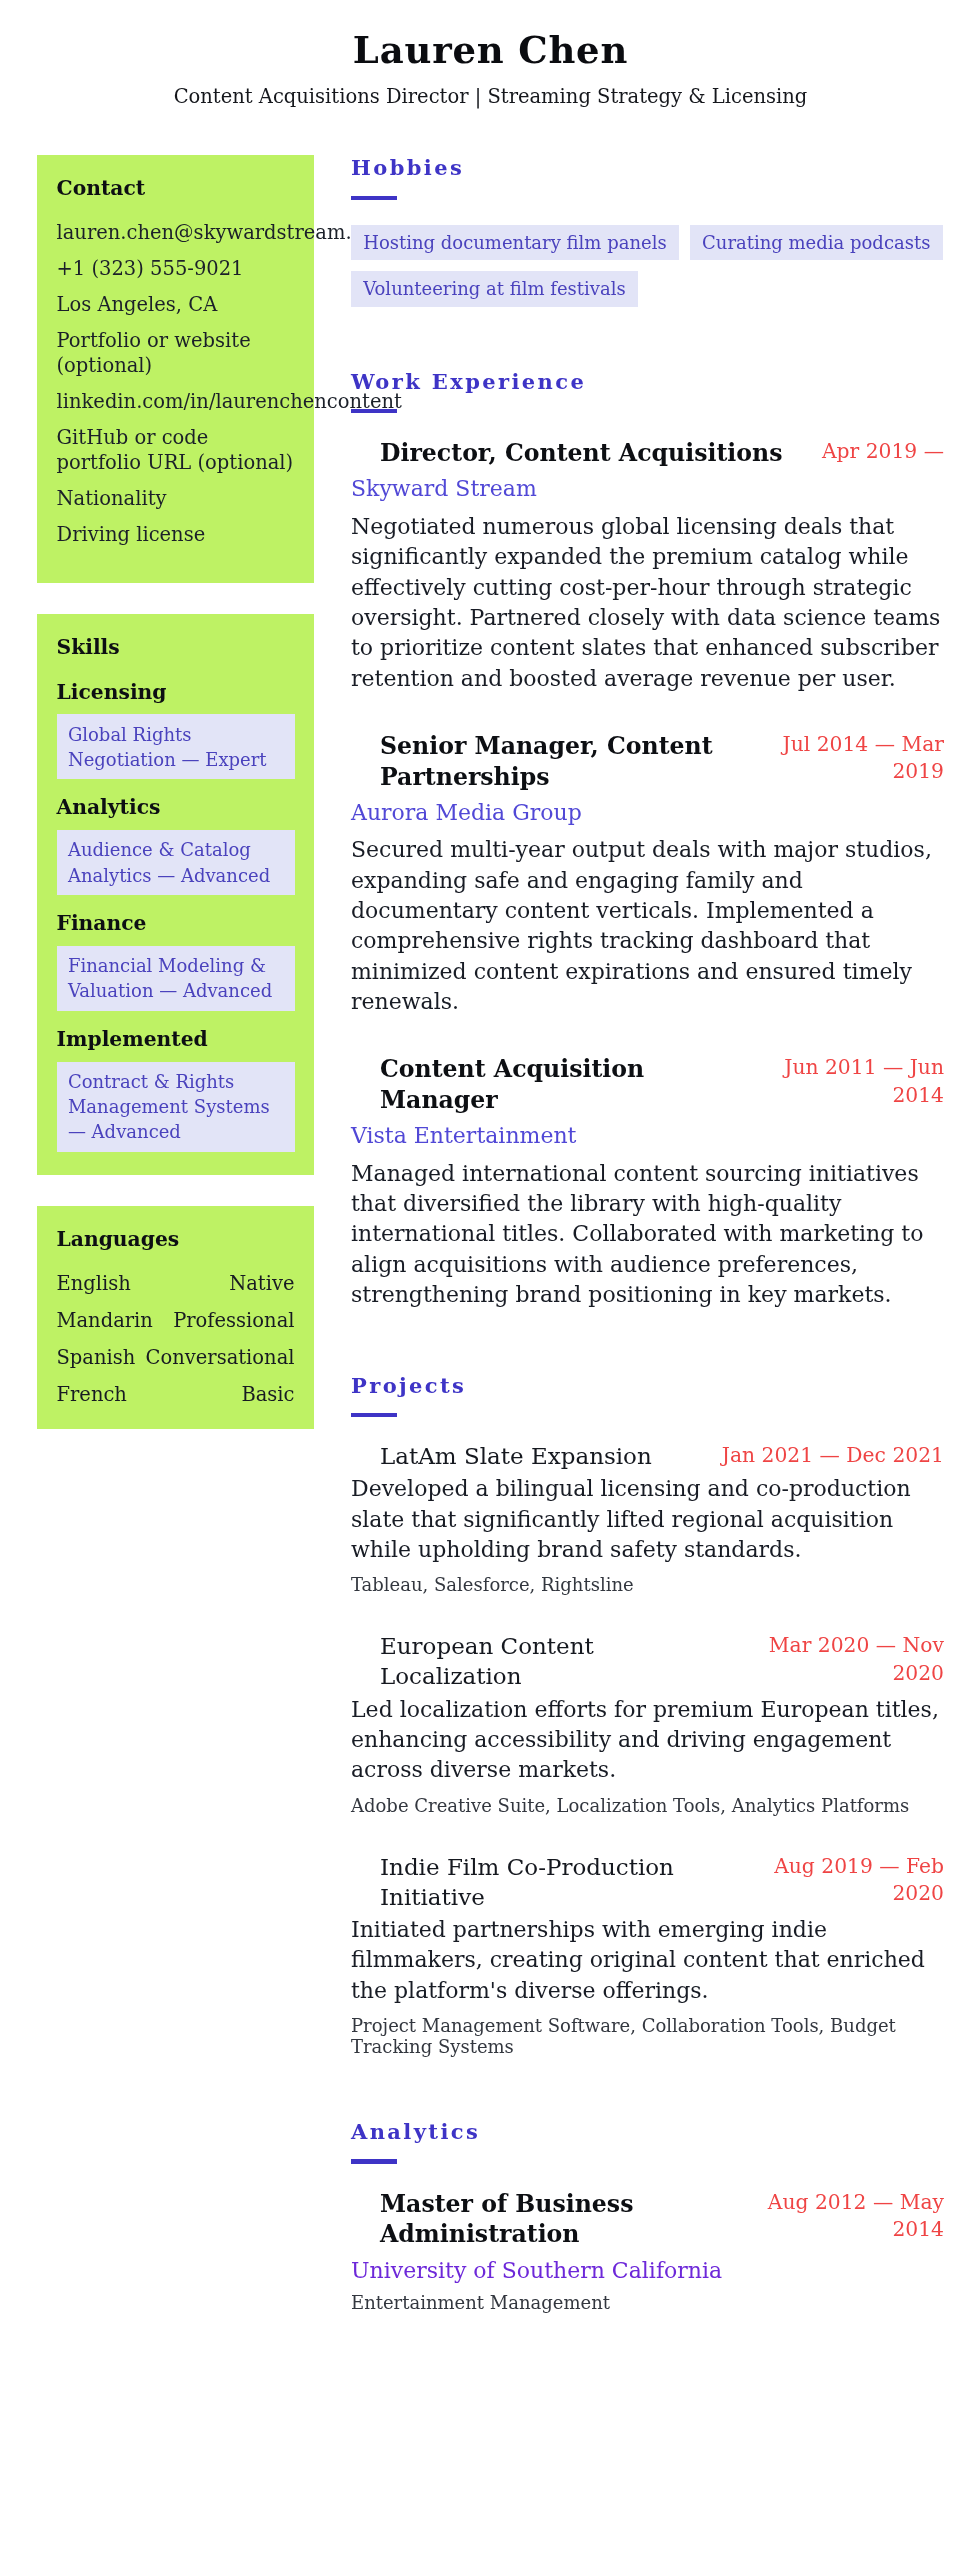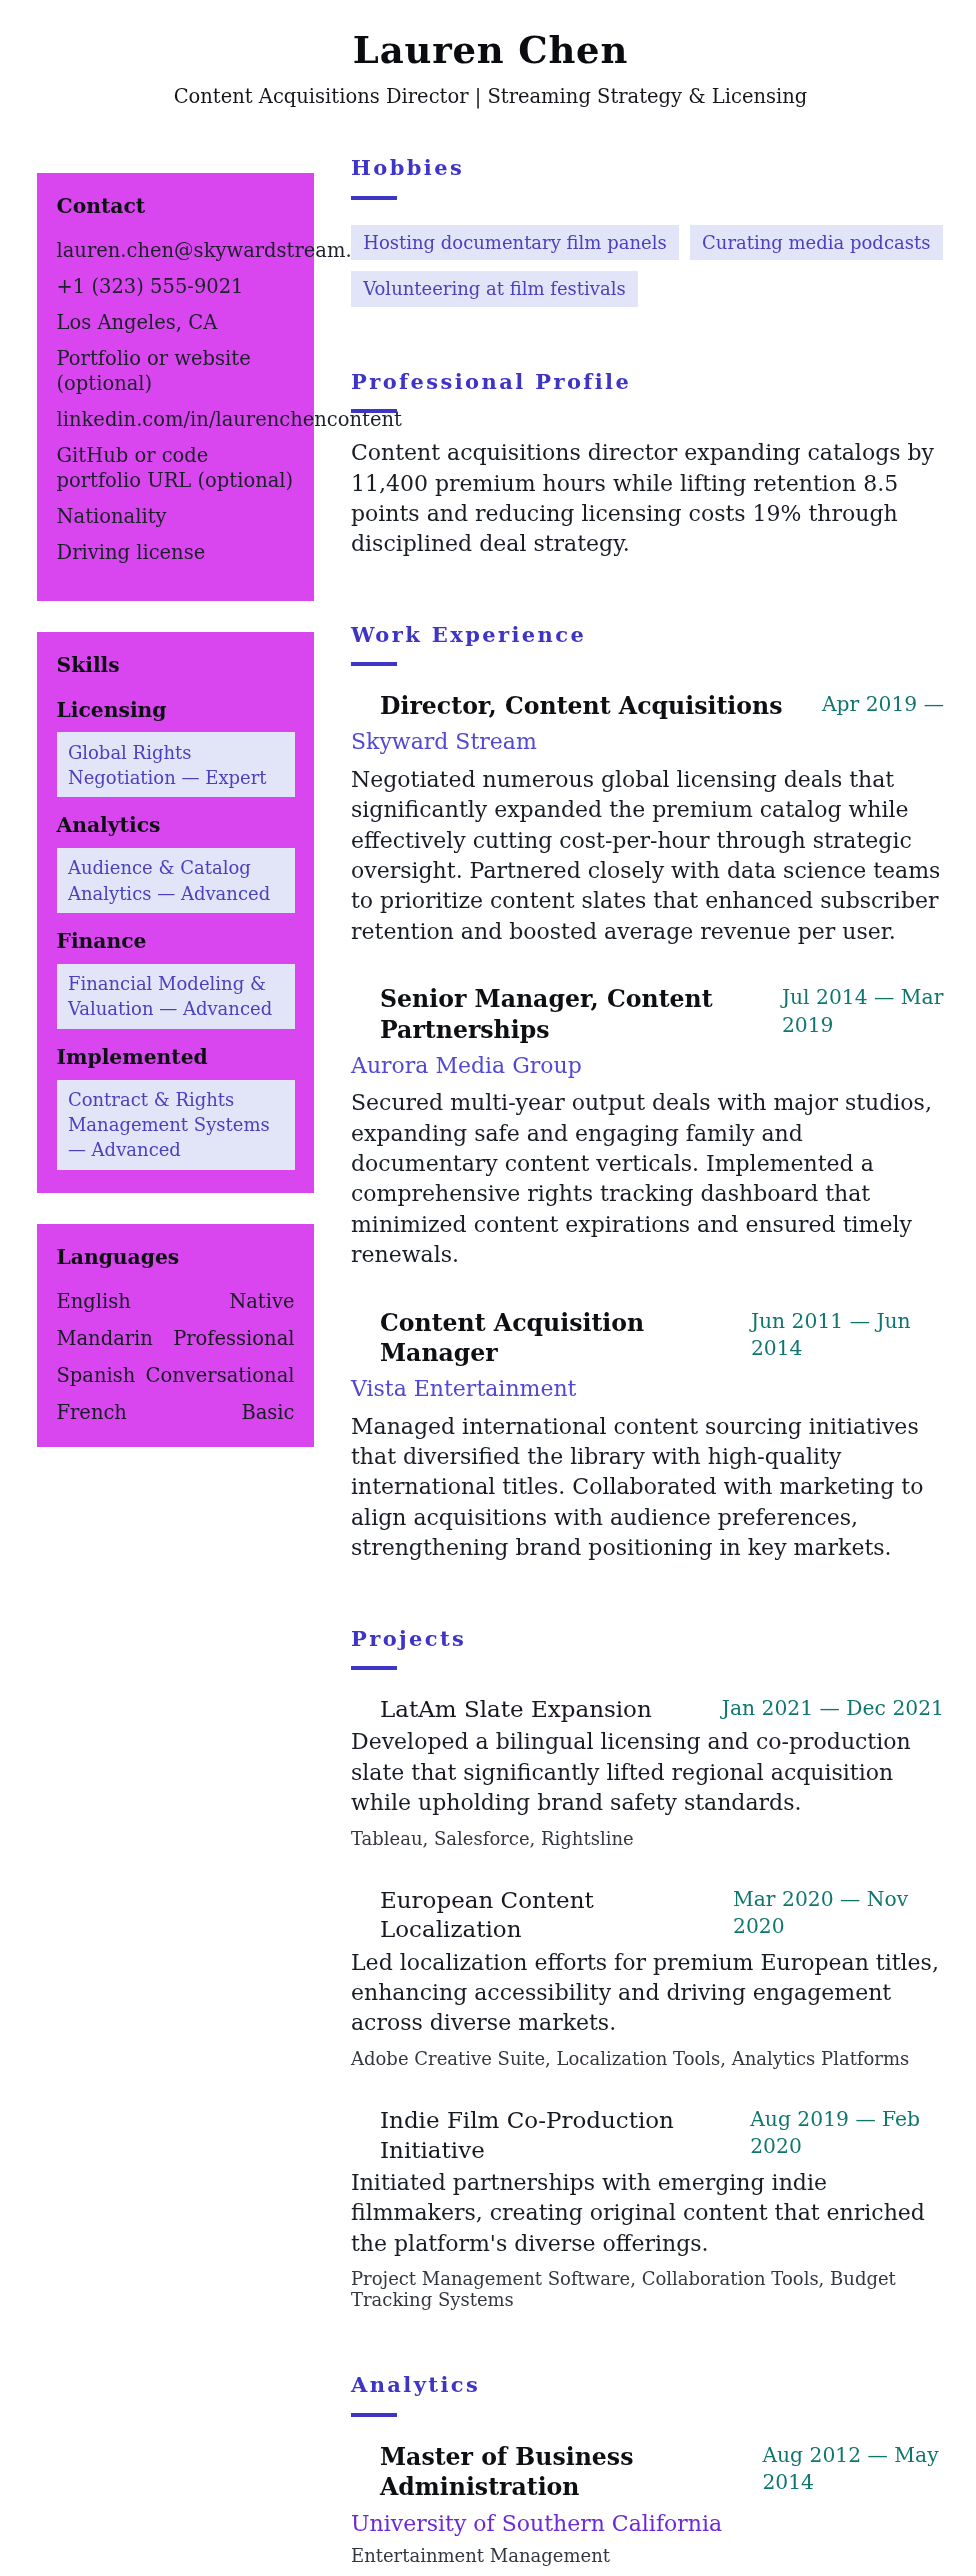--- a/index.html
+++ b/index.html
@@ -29,24 +29,23 @@
     margin: 4px 0 47px 0;
   }
 
   
   .columns { display: flex; align-items: flex-start; gap: 37px; }
   .sidebar { flex: 0 0 277px; width: 277px; }
   .main { flex: 1 1 auto; min-width: 0; }
 
   
   .card {
-    background: #d946ef;
+    background: #bef264;
     padding: 21px 19.5px 23px 19.5px;
     margin-bottom: 31px;
-    margin-top: 18px;
   }
   .card h3 {
     font-size: 20.3px;
     font-weight: bold;
     color: #0d0f13;
     margin: 0 0 21px 0;
   }
   .contact-item {
     font-size: 19.5px;
     line-height: 1.27;
@@ -121,25 +120,25 @@
     color: #0d0f13;
   }
   .entry-title-reg {
     font-size: 23px;
     font-weight: normal;
     line-height: 1.3;
     color: #15181f;
   }
   .entry-date {
     font-size: 20.3px;
-    color: #0f766e;
+    color: #ef4444;
     line-height: 1.35;
     flex: 0 1 auto;
     margin-left: auto;
-    text-align: left;
+    text-align: right;
   }
   .company {
     font-size: 22px;
     color: #5148d6;
     margin: 7.3px 0 10.6px 0;
   }
   .school {
     font-size: 22px;
     color: #6d28d9;
     margin: 8.1px 0 0 0;
@@ -216,25 +215,20 @@
       <section class="section">
         <h2>Hobbies</h2>
         <div class="rule"></div>
         <div class="tags">
           <span class="tag">Hosting documentary film panels</span>
           <span class="tag">Curating media podcasts</span>
           <span class="tag">Volunteering at film festivals</span>
         </div>
       </section>
 
-      <section class="section">
-        <h2>Professional Profile</h2>
-        <div class="rule"></div>
-        <p class="body-text">Content acquisitions director expanding catalogs by 11,400 premium hours while lifting retention 8.5 points and reducing licensing costs 19% through disciplined deal strategy.</p>
-      </section>
 
       <section class="section">
         <h2>Work Experience</h2>
         <div class="rule"></div>
 
         <div class="entry">
           <div class="entry-head">
             <div class="entry-title-bold">Director, Content Acquisitions</div>
             <div class="entry-date">Apr 2019 —</div>
           </div>

